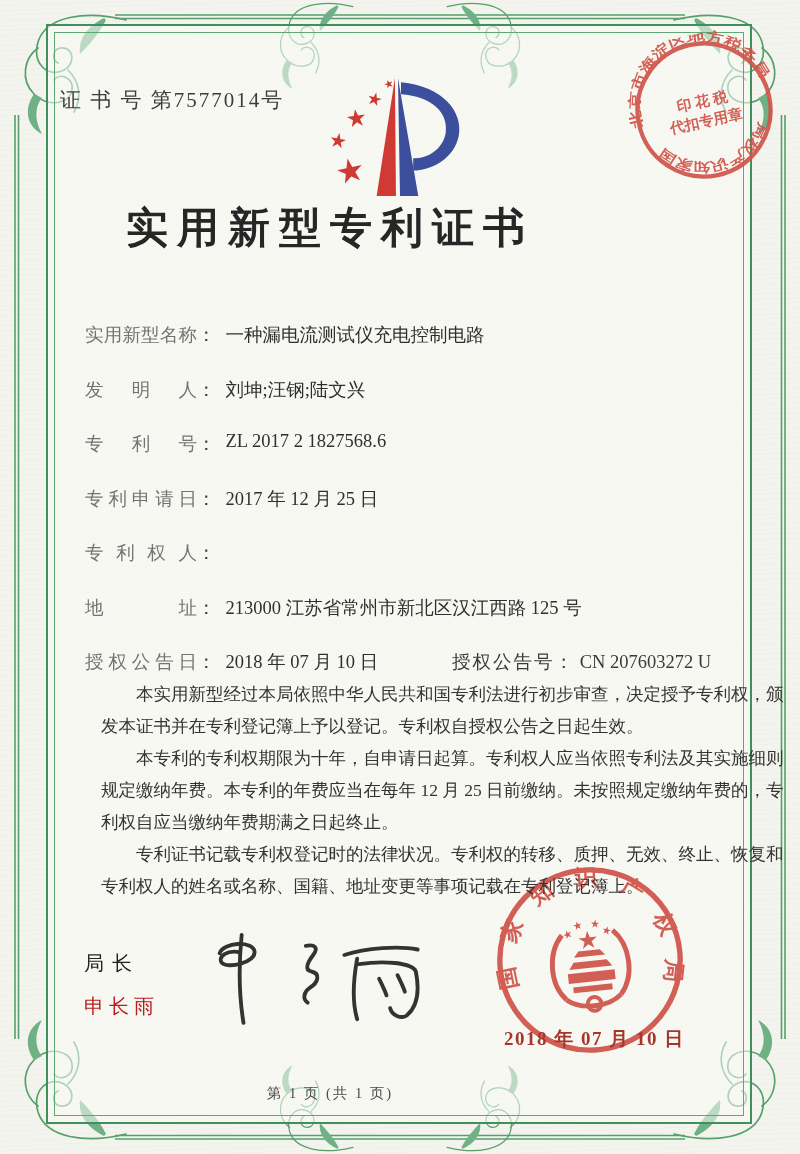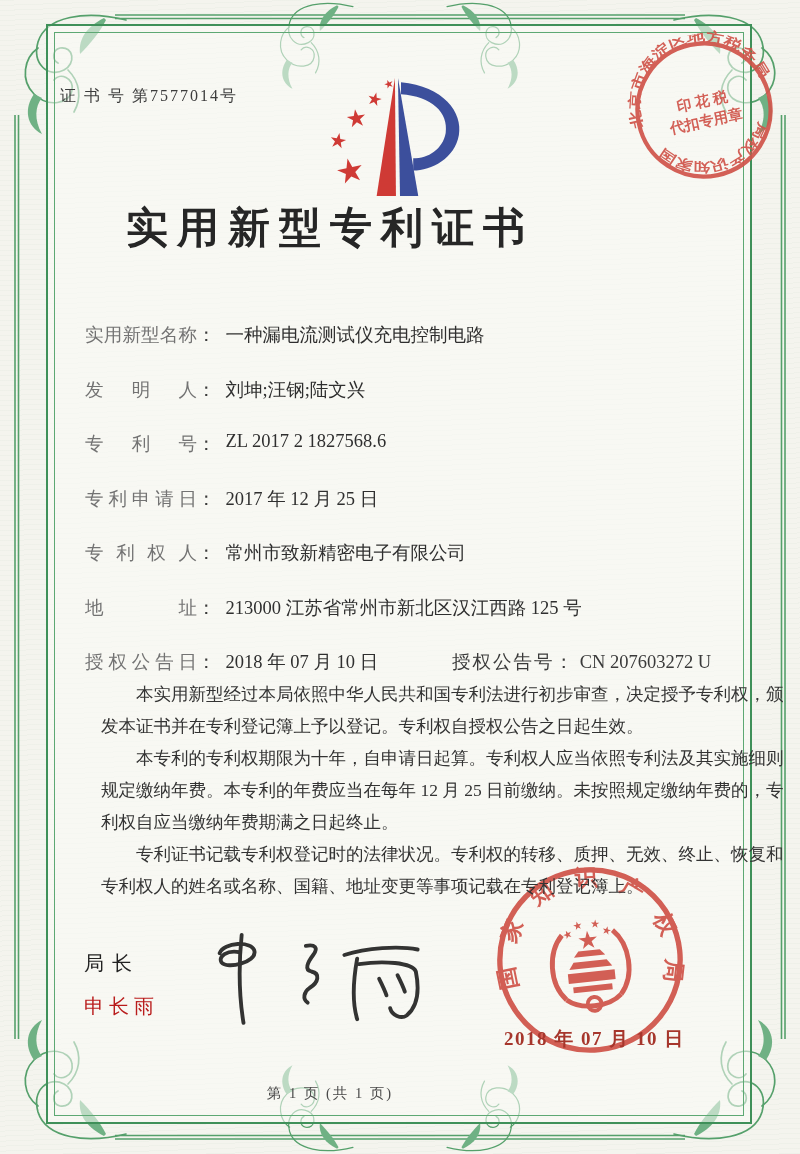--- a/index.html
+++ b/index.html
@@ -10,21 +10,21 @@
       #f4f4ee;
     font-family:"Liberation Serif","DejaVu Serif",serif;
     color:#3a3a3a;
   }
   .abs{position:absolute;}
   
   #ornament{left:0;top:0;z-index:1;}
   
   #frame-outer{left:46px;top:24px;right:48px;bottom:30px;border:2.5px solid #3f9059;z-index:1;background:rgba(252,252,247,0.55);}
   #frame-inner{left:54px;top:32px;right:56px;bottom:38px;border:1px solid #5da873;z-index:1;}
-  #cert-number{left:60px;top:86px;font-size:16px;letter-spacing:2px;color:#3c3c3c;z-index:3;}
+  #cert-number{left:60px;top:86px;font-size:21px;letter-spacing:2px;color:#3c3c3c;z-index:3;}
   #logo{left:322px;top:72px;z-index:2;}
   #title{left:0;top:200px;width:660px;text-align:center;font-size:42px;font-weight:600;letter-spacing:9px;color:#262626;z-index:3;}
   #fields{left:85px;top:322px;width:660px;z-index:3;font-size:18.5px;}
   .field-row{height:54.5px;display:flex;align-items:flex-start;position:relative;}
   .field-label{display:inline-block;width:112px;text-align:justify;text-align-last:justify;color:#737373;}
   .colon{padding:0 2px 0 0;}
   .field-value{padding-left:8px;color:#2f2f2f;}
   #grant-no{position:absolute;left:367px;top:0;white-space:nowrap;}
   #grant-no .glabel{letter-spacing:2px;}
   #paras{left:62px;top:678px;width:684px;font-size:17.5px;line-height:1.83;color:#333;z-index:3;margin-left:39px;}
@@ -128,21 +128,20 @@
     <span class="field-value">ZL 2017 2 1827568.6</span>
   </div>
   <div class="field-row">
     <span class="field-label">专利申请日</span>
       <span class="colon">：</span>
     <span class="field-value">2017 年 12 月 25 日</span>
   </div>
   <div class="field-row">
     <span class="field-label">专利权人</span>
       <span class="colon">：</span>
-    <span class="field-value">常州市致新精密电子有限公司</span>
   </div>
   <div class="field-row">
     <span class="field-label">地址</span>
       <span class="colon">：</span>
     <span class="field-value">213000 江苏省常州市新北区汉江西路 125 号</span>
   </div>
   <div class="field-row">
     <span class="field-label">授权公告日</span>
       <span class="colon">：</span>
     <span class="field-value">2018 年 07 月 10 日</span>

